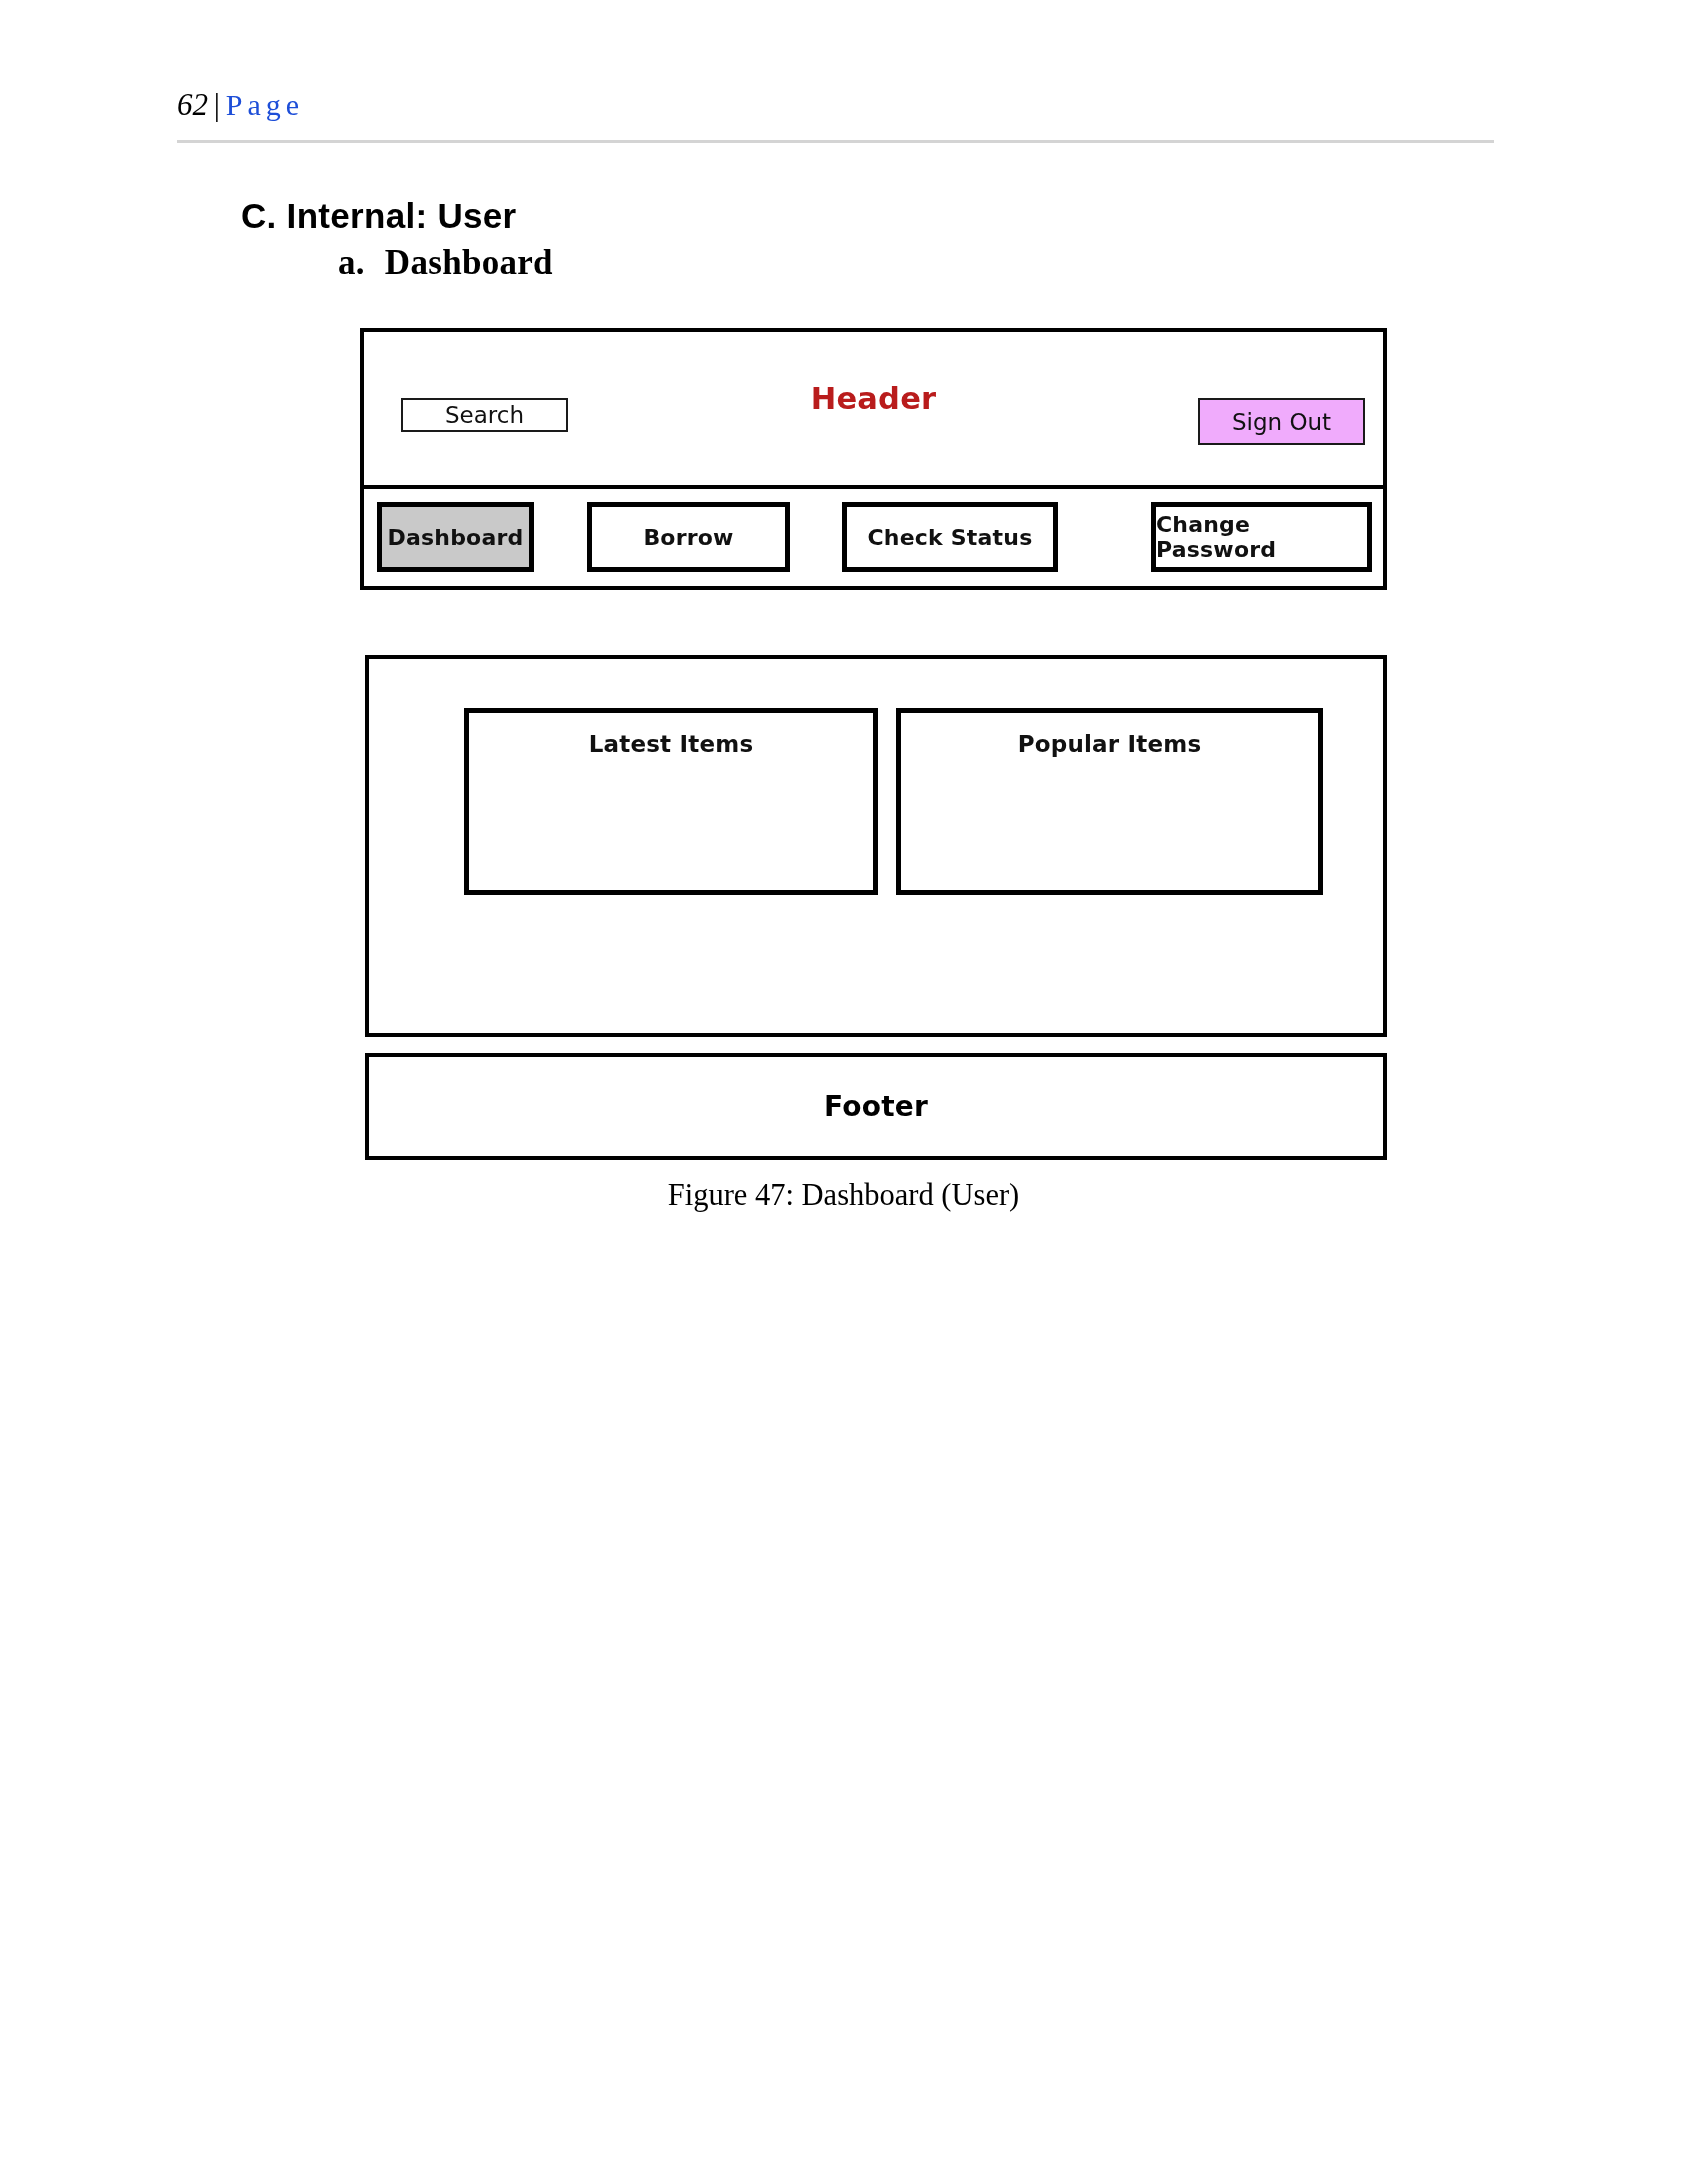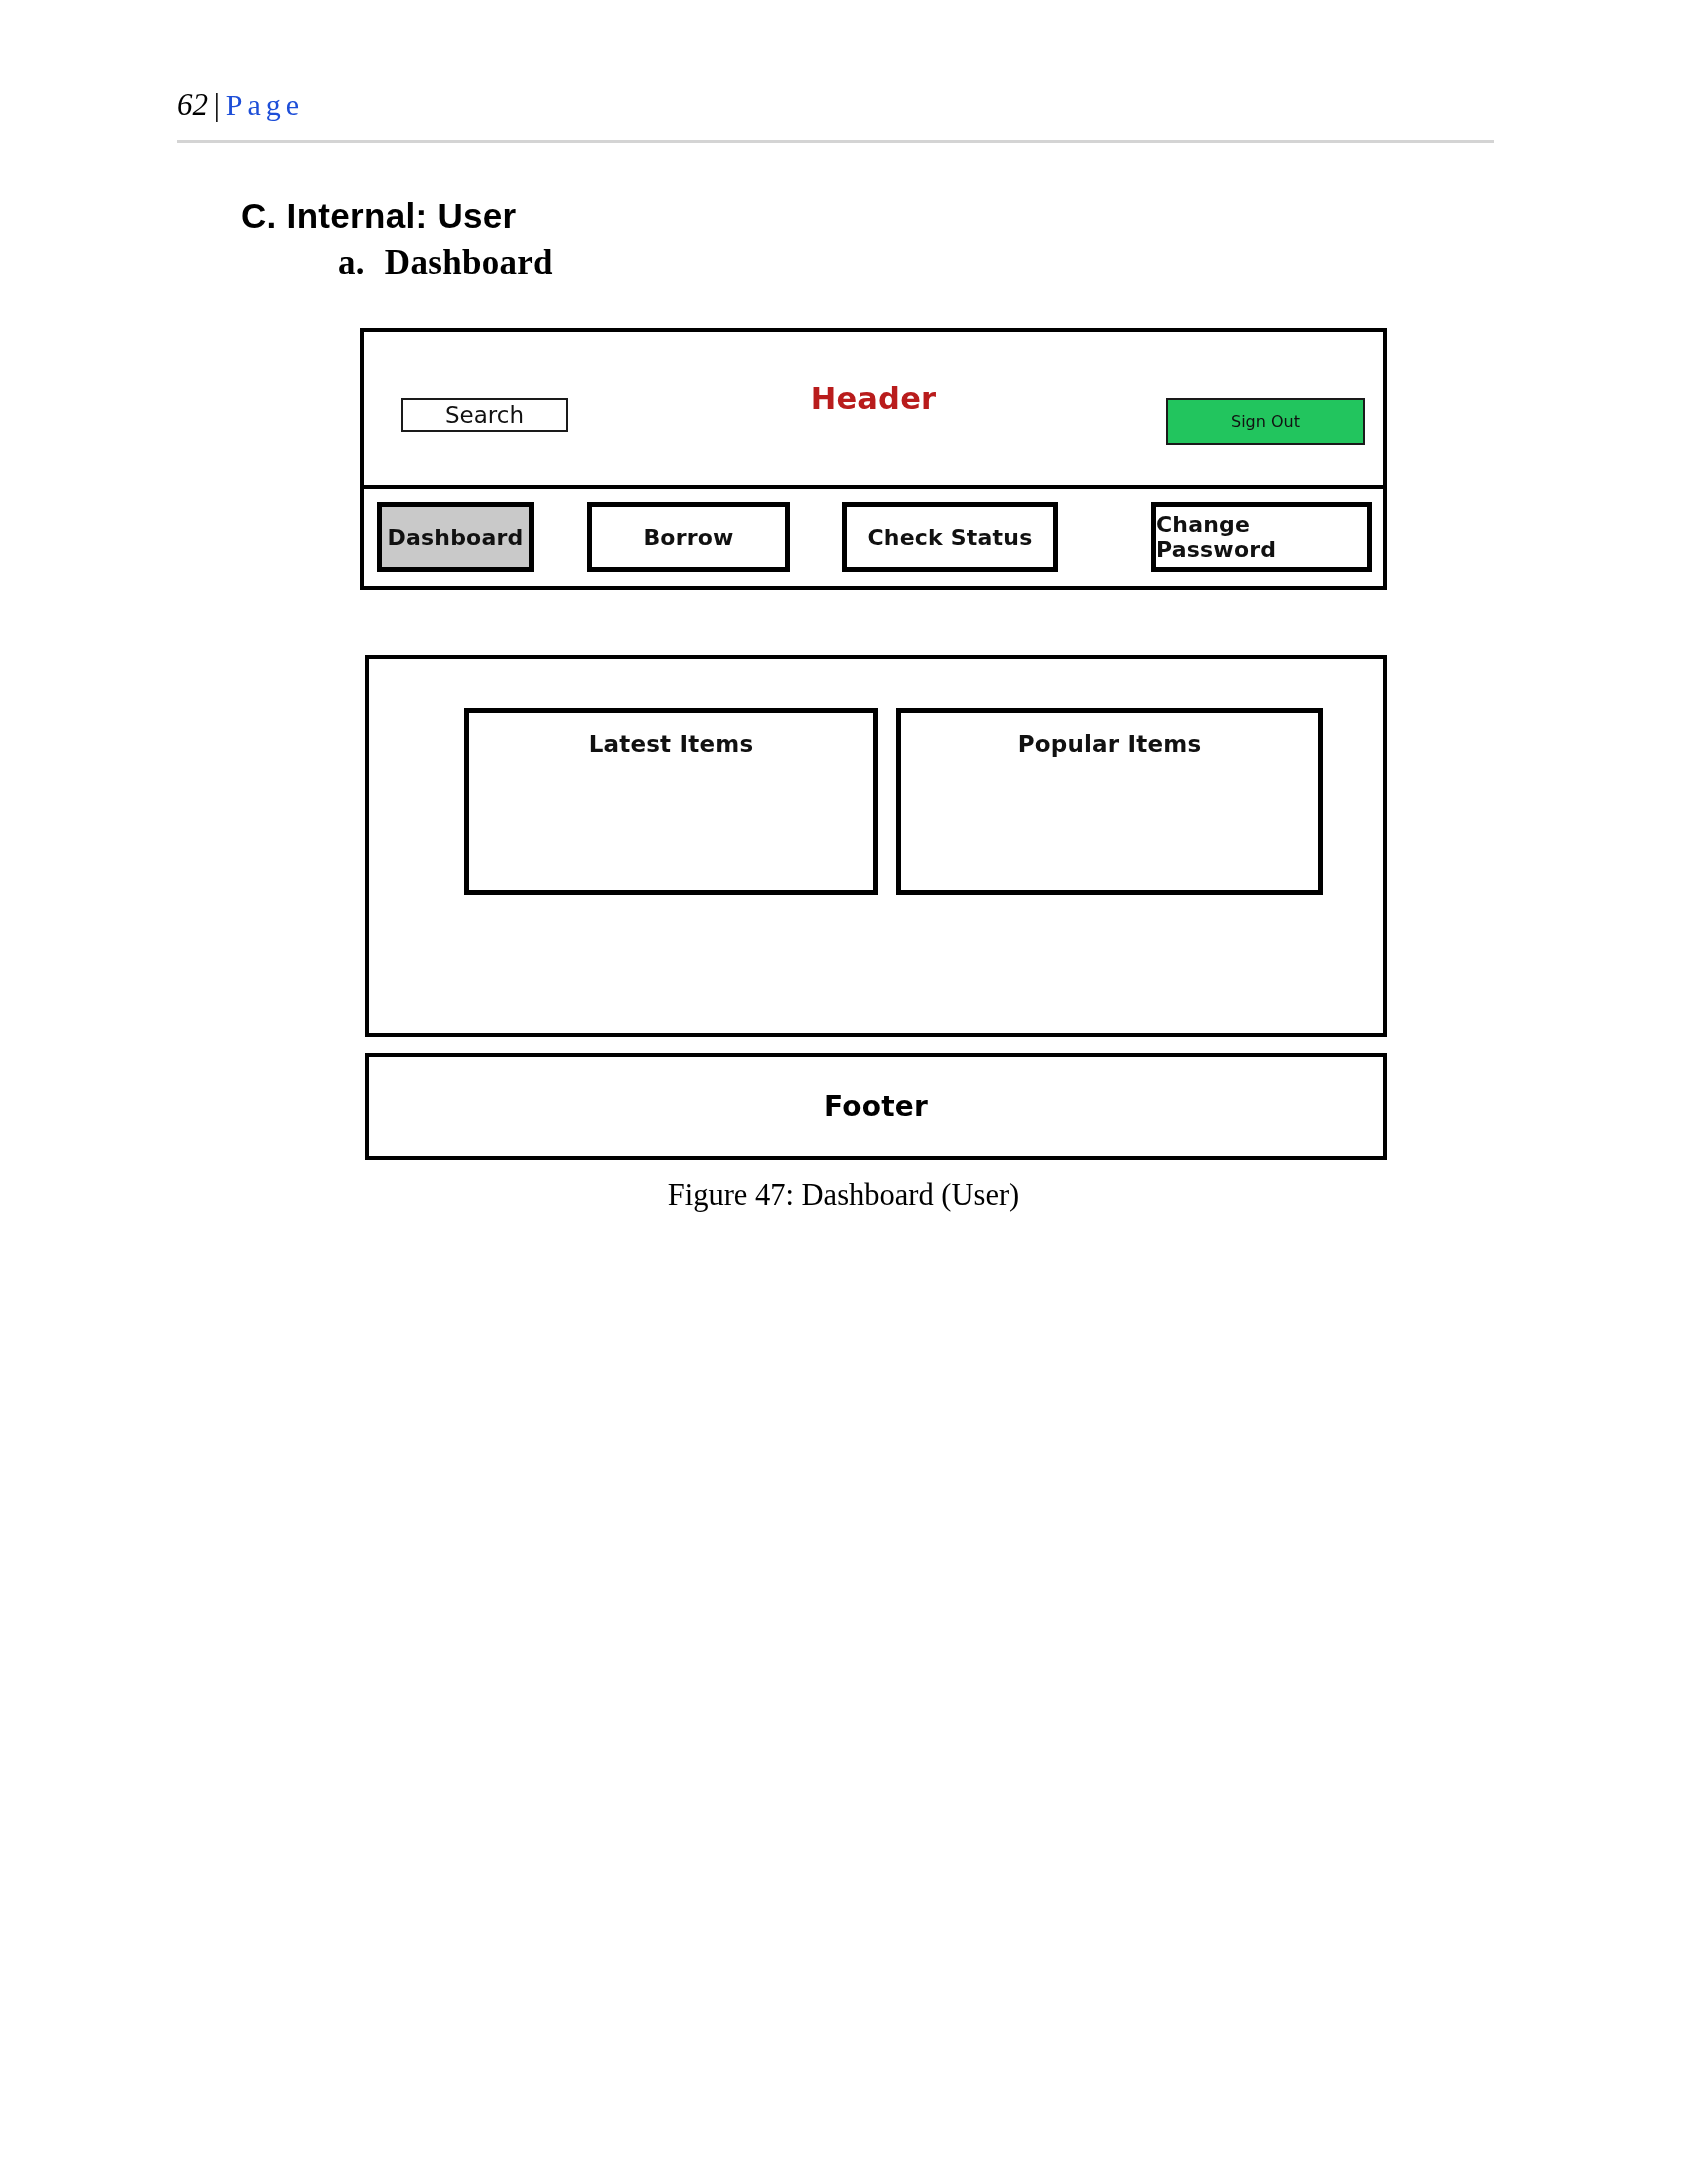--- a/index.html
+++ b/index.html
@@ -125,29 +125,29 @@
     display: flex;
     align-items: center;
     justify-content: center;
     font-size: 23px;
     color: #111111;
   }
   .signout-box {
     position: absolute;
     right: 18px;
     top: 66px;
-    width: 199px;
+    width: 167px;
     height: 47px;
     border: 2.5px solid #1a1a1a;
     box-sizing: border-box;
-    background: #22c55e;
-    display: flex;
-    align-items: center;
-    justify-content: center;
-    font-size: 16px;
+    background: #f0abfc;
+    display: flex;
+    align-items: center;
+    justify-content: center;
+    font-size: 23px;
     color: #111111;
   }
 
   
   .nav-band {
     position: absolute;
     left: 0;
     top: 157px;
     width: 100%;
     height: 101px;

